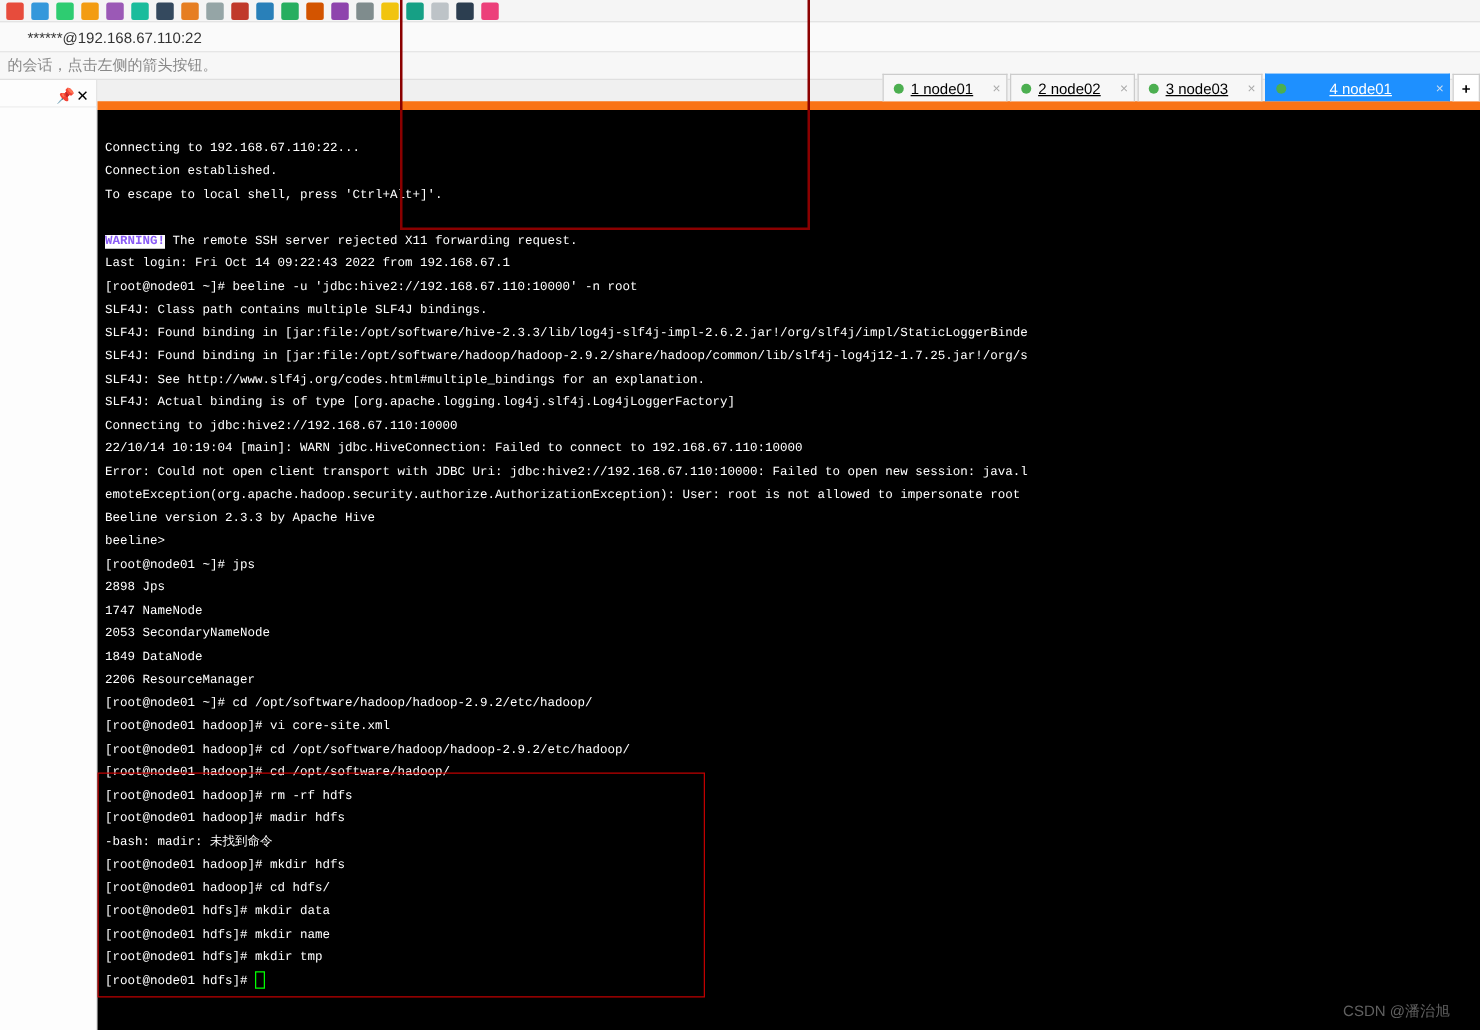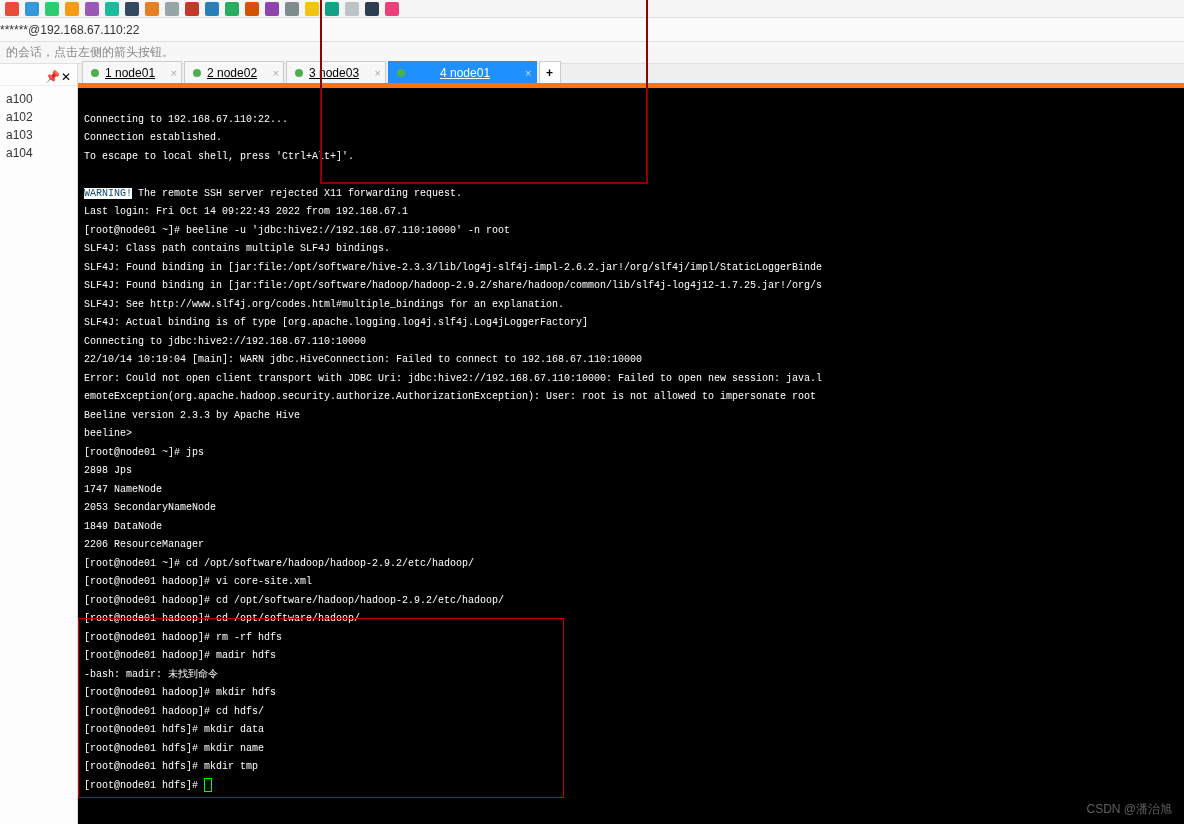--- a/index.html
+++ b/index.html
@@ -1,45 +1,45 @@
 <!DOCTYPE html>
 <html><head>
 <meta charset="utf-8">
 <style>
 * { margin: 0; padding: 0; box-sizing: border-box; }
 body { font-family: "Microsoft YaHei", Arial, sans-serif; font-size: 12px; background: #f0f0f0; overflow: hidden; width: 1184px; height: 824px; }
 .toolbar { height: 18px; background: #f5f5f5; border-bottom: 1px solid #ddd; display: flex; align-items: center; padding: 0 5px; gap: 6px; }
 .tb-icon { width: 14px; height: 14px; border-radius: 2px; }
-.title-bar { height: 24px; background: #fafafa; color: #333; display: flex; align-items: center; padding-left: 0; border-bottom: 1px solid #e0e0e0; }
+.title-bar { height: 24px; background: #fafafa; color: #333; display: flex; align-items: center; padding-left: 22px; border-bottom: 1px solid #e0e0e0; }
 .info-bar { height: 22px; background: #f7f7f7; color: #888; display: flex; align-items: center; padding-left: 6px; border-bottom: 1px solid #e0e0e0; }
 .main-row { display: flex; height: calc(100% - 64px); }
 .sidebar { width: 78px; background: #fdfdfd; border-right: 1px solid #ddd; display: flex; flex-direction: column; }
 .sidebar-head { height: 22px; display:flex; align-items:center; justify-content:flex-end; padding-right:6px; gap:6px; border-bottom:1px solid #eee; }
 .pin-icon, .close-icon { width:10px; height:10px; cursor:pointer; }
 .side-list { flex:1; padding-top:4px; }
 .side-item { padding: 2px 6px; color:#333; cursor:pointer; white-space:nowrap; overflow:hidden; }
 .side-bottom { border-top:1px solid #eee; }
 .side-b-item { padding:2px 6px; color:#333; cursor:pointer; white-space:nowrap; overflow:hidden; text-overflow:ellipsis; }
 .content { flex:1; display:flex; flex-direction:column; }
-.tabs-bar { height:24px; background:#f0f0f0; display:flex; align-items:flex-end; border-bottom:5px solid #f97316; padding-left:4px; }
+.tabs-bar { height:24px; background:#f0f0f0; display:flex; align-items:flex-end; border-bottom:7px solid #f97316; padding-left:4px;justify-content:flex-end; }
 .tab { height:22px; min-width:100px; display:flex; align-items:center; padding:0 4px 0 8px; background:#f7f7f7; border:1px solid #ccc; border-bottom:none; margin-right:2px; gap:6px; cursor:pointer; position:relative; }
 .tab.active { background:#1e90ff; color:#fff; border-color:#1e90ff;gap:35px; }
 .dot { width:8px; height:8px; border-radius:50%; background:#4caf50; flex-shrink:0; }
 .tab-label { text-decoration:underline; }
 .tab.active .tab-label { color:#fff; }
 .tab-close { margin-left:auto; font-size:11px; color:#aaa; cursor:pointer; }
 .tab.active .tab-close { color:#cde; }
 .tab-add { width:22px; height:22px; display:flex; align-items:center; justify-content:center; background:#fff; border:1px solid #ccc; border-bottom:none; cursor:pointer; font-weight:bold; }
 .terminal { flex:1; background:#000; color:#fff; font-family:"Consolas","Courier New",monospace; font-size:10px; line-height:18.5px; padding:4px 6px; white-space:pre; overflow:hidden; position:relative; }
 .term-line { white-space:pre; }
-.warn-inv { background:#fff; color:#0c4a6e; font-weight:normal; }
+.warn-inv { background:#fff; color:#8b5cf6; font-weight:bold; }
 .cursor-block { display:inline-block; width:8px; height:14px; border:1px solid #0f0; vertical-align:middle; }
 .highlight-box1 { position:absolute; border:2px solid #8b0000; pointer-events:none; }
 .highlight-box2 { position:absolute; border:1px solid #c00000; pointer-events:none; }
-.watermark { position:fixed; right:12px; bottom:6px; color:#888; font-size:12px; opacity:0.7; }
+.watermark { position:fixed; right:24px; bottom:6px; color:#888; font-size:12px; opacity:0.7; }
 </style>
 </head>
 <body>
 
 <div class="toolbar">
   <span class="tb-icon" style="background:#e74c3c"></span>
   <span class="tb-icon" style="background:#3498db"></span>
   <span class="tb-icon" style="background:#2ecc71"></span>
   <span class="tb-icon" style="background:#f39c12"></span>
   <span class="tb-icon" style="background:#9b59b6"></span>
@@ -67,26 +67,20 @@
 <div class="info-bar">
   <span>的会话，点击左侧的箭头按钮。</span>
 </div>
 
 <div class="main-row">
   <div class="sidebar">
     <div class="sidebar-head">
       <span class="pin-icon">📌</span>
       <span class="close-icon">✕</span>
     </div>
-    <div class="side-list" id="side-list">
-        <div class="side-item">a100</div>
-        <div class="side-item">a102</div>
-        <div class="side-item">a103</div>
-        <div class="side-item">a104</div>
-      </div>
   </div>
 
   <div class="content">
     <div class="tabs-bar" id="tabs-bar">
         <div class="tab">
           <span class="dot"></span>
           <span class="tab-label">1 node01</span>
           <span class="tab-close">×</span>
         </div>
         <div class="tab">

